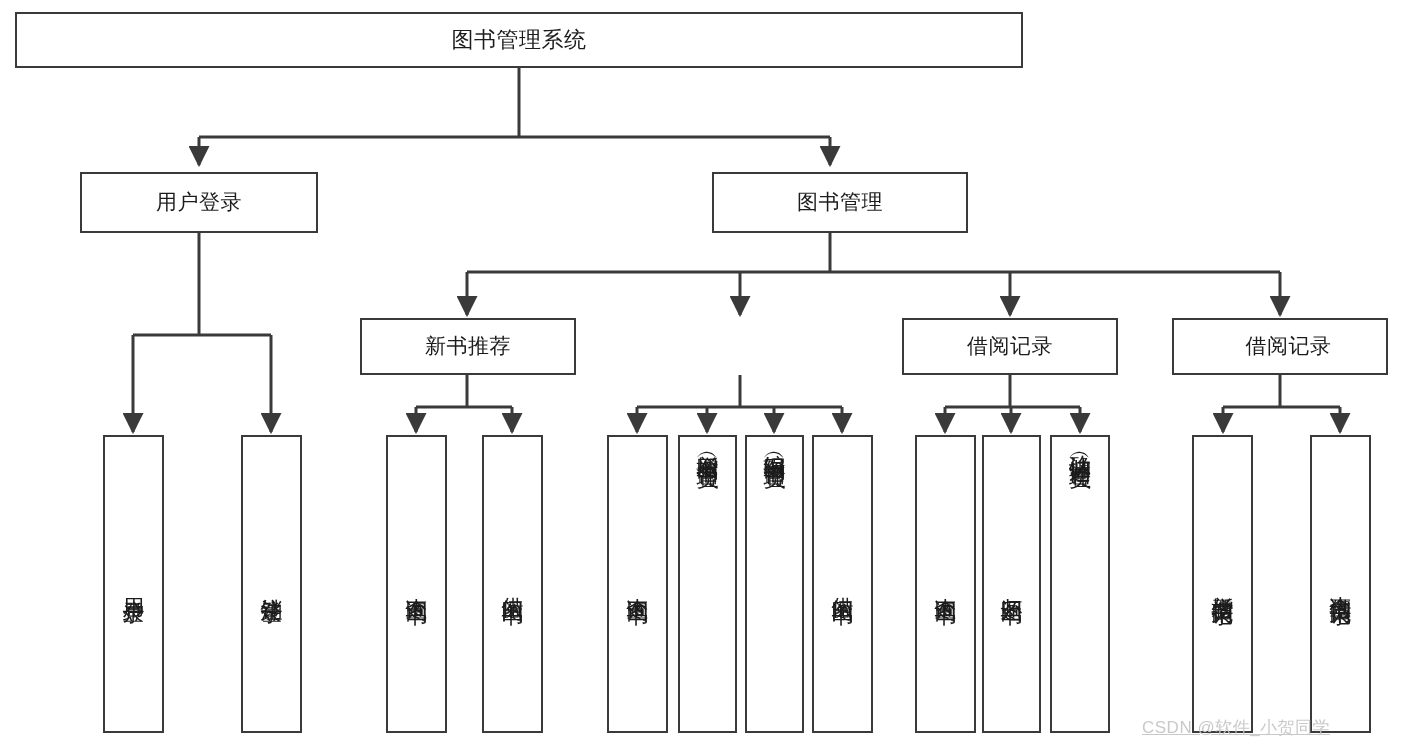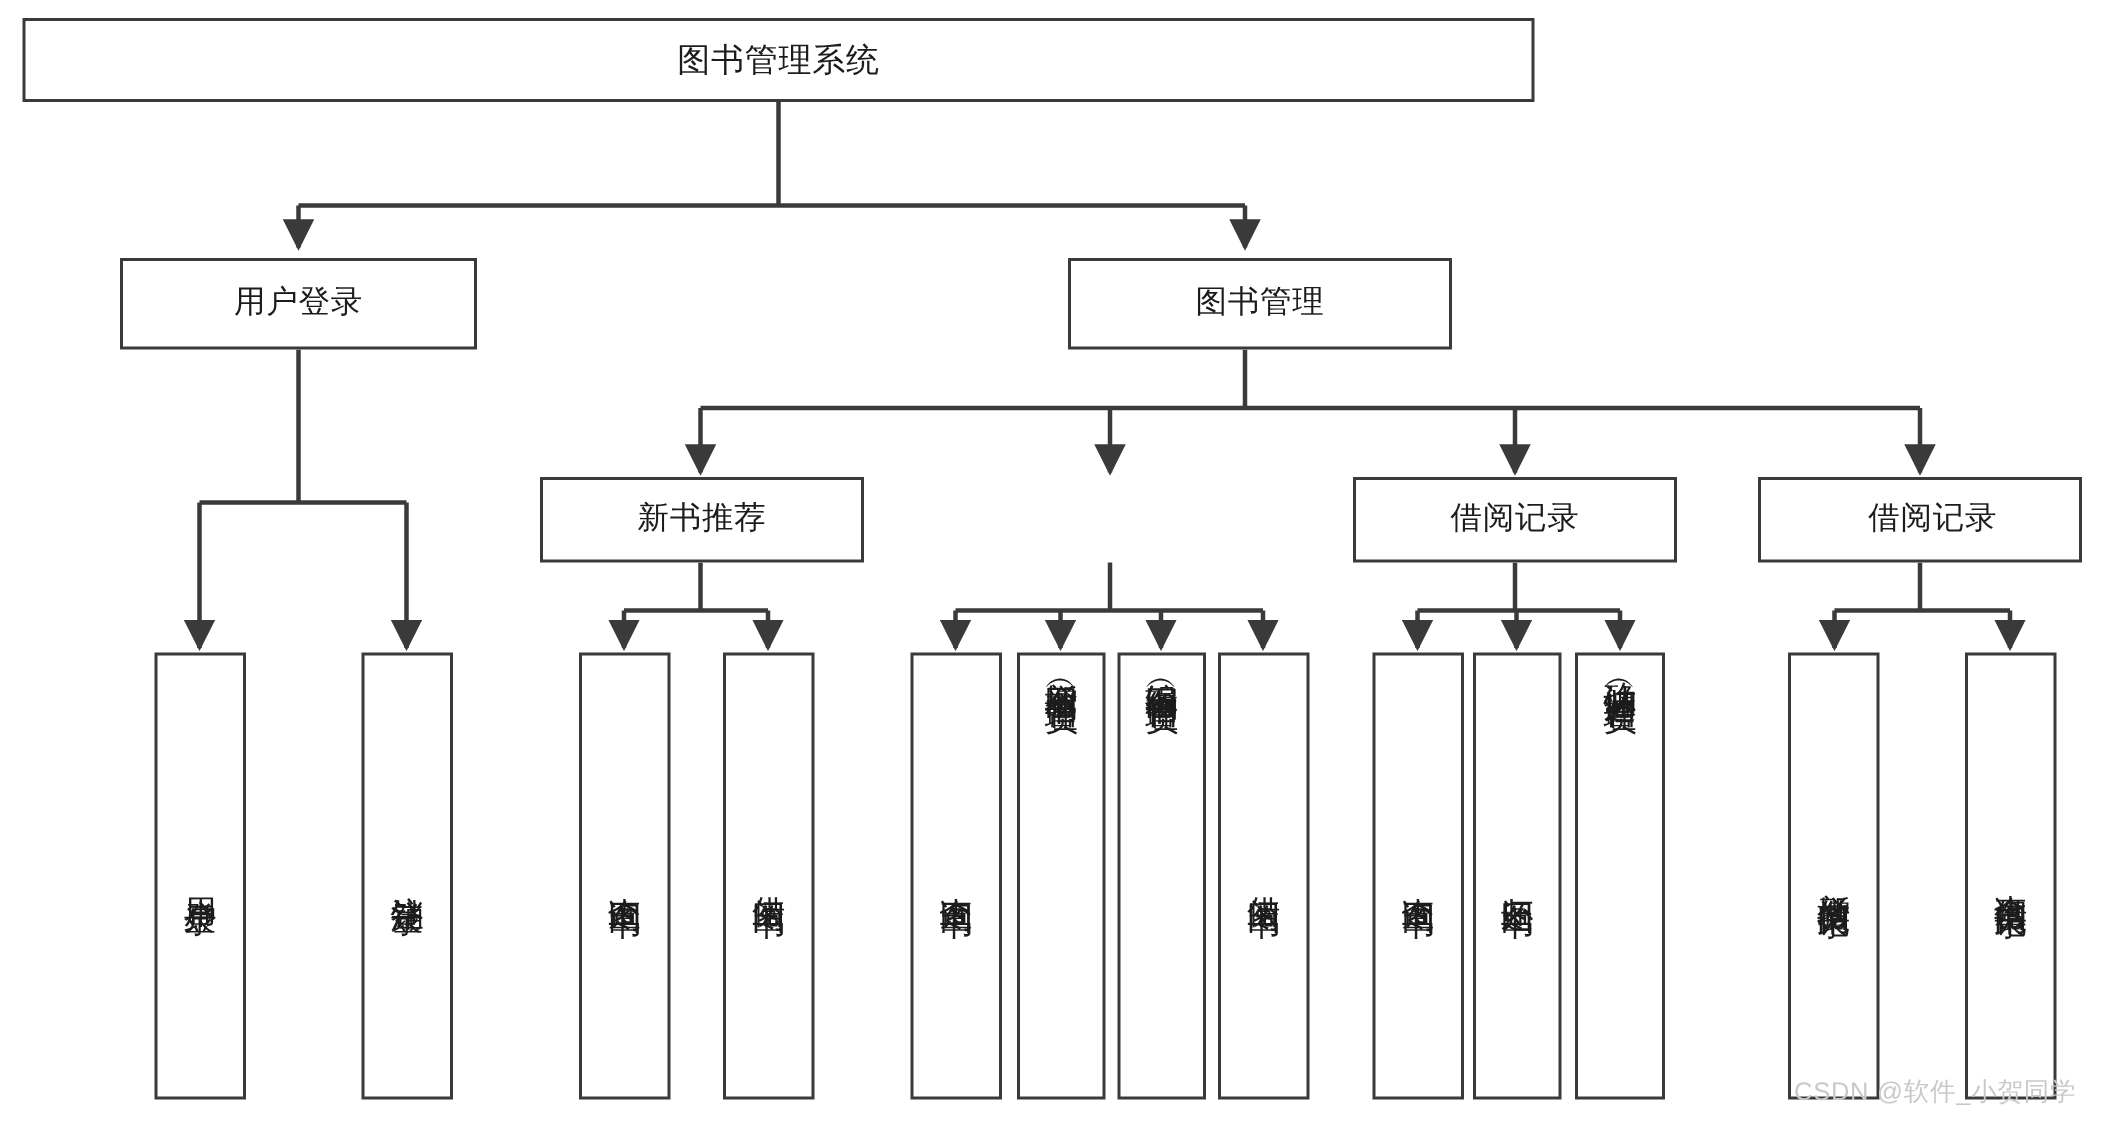--- a/index.html
+++ b/index.html
@@ -185,15 +185,15 @@
     <span class="node-label">确认归还（管理员）</span>
   </div>
 
   <div class="node v-node center-text" style="left:1192px; top:435px; width:61px; height:298px;">
     <span class="node-label">新增借阅记录</span>
   </div>
   <div class="node v-node center-text" style="left:1310px; top:435px; width:61px; height:298px;">
     <span class="node-label">查询借阅记录</span>
   </div>
 
-  <div class="watermark" style="left:1196px; top:716px;">CSDN @软件_小贺同学</div>
+  <div class="watermark" style="left:1142px; top:716px;text-decoration:underline;">CSDN @软件_小贺同学</div>
 
 </div>
 
 </body></html>

